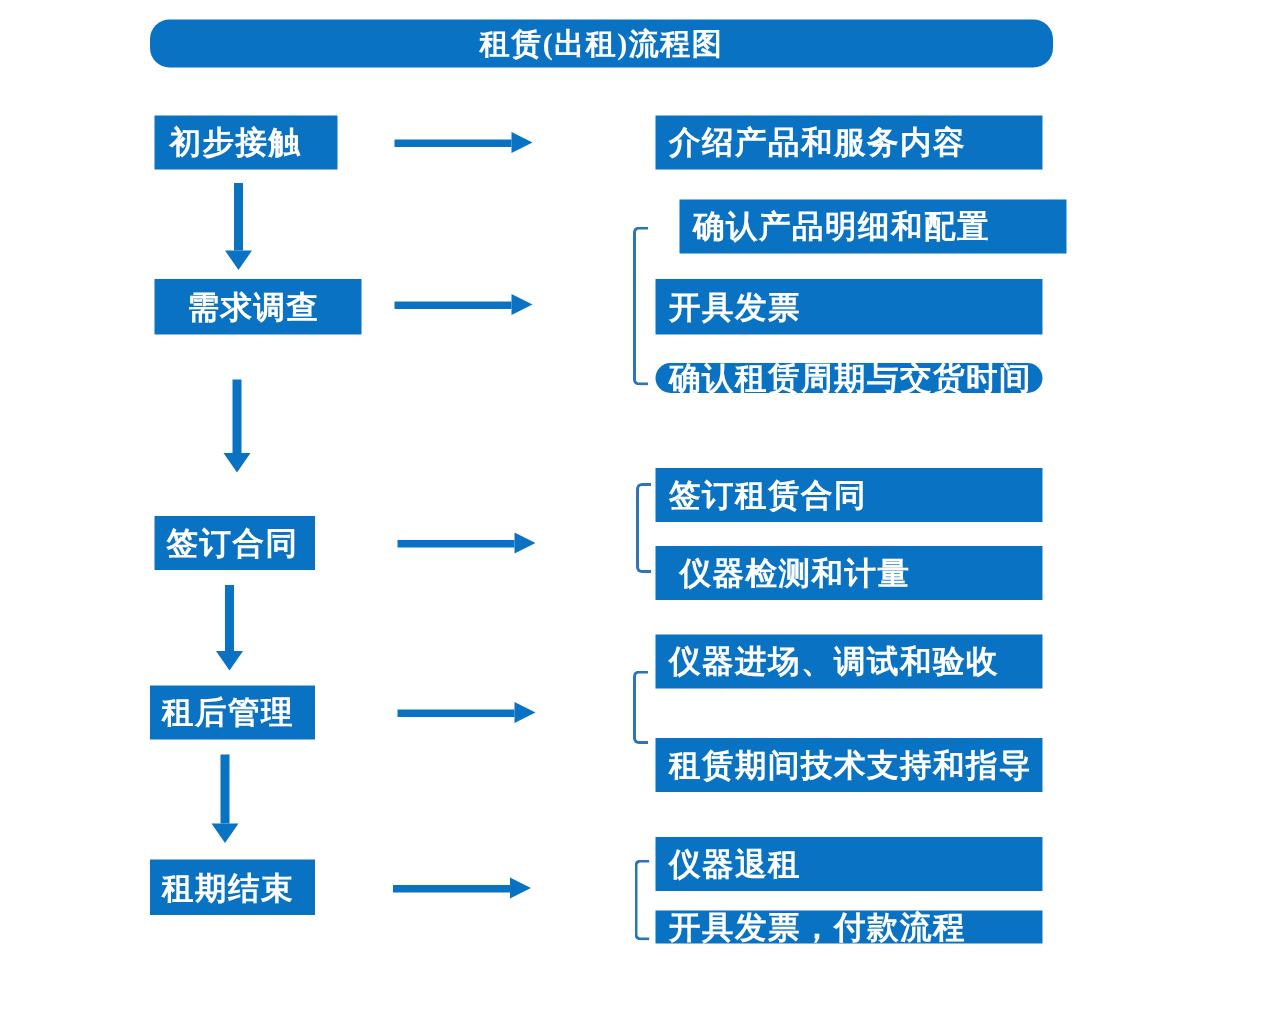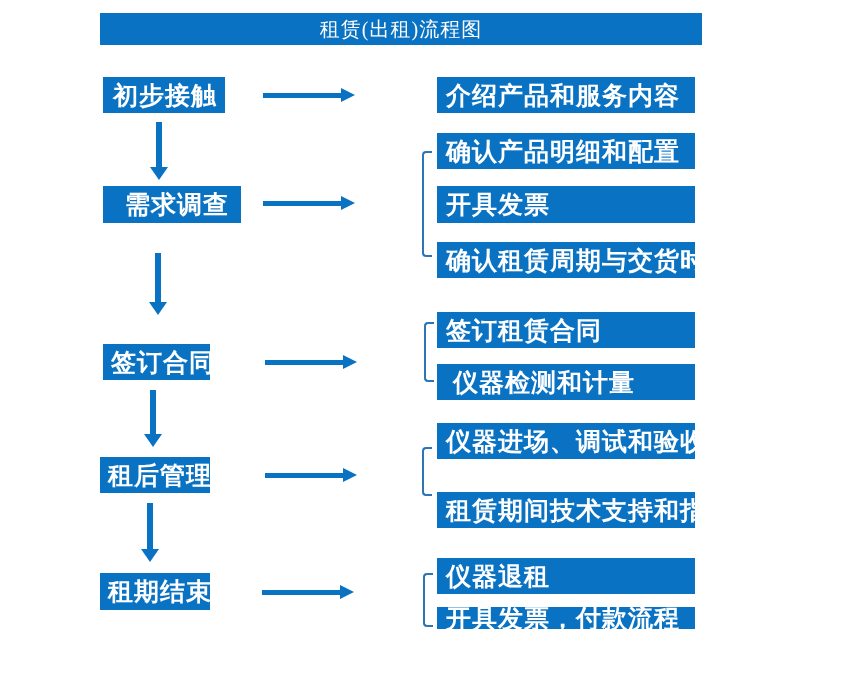--- a/index.html
+++ b/index.html
@@ -2,41 +2,41 @@
 <html><head>
 <meta charset="utf-8">
 <style>
   html,body { margin:0; padding:0; background:#ffffff; }
   .canvas {
     position:relative; width:844px; height:688px; background:#ffffff;
     font-family:"Liberation Serif","DejaVu Serif",serif; overflow:hidden;
   }
   .box {
     position:absolute; background:#0a72c2; color:#ffffff;
-    font-weight:bold; font-size:25px; letter-spacing:1px;
+    font-weight:bold; font-size:21px; letter-spacing:1px;
     display:flex; align-items:center; box-sizing:border-box;
     white-space:nowrap;
   }
   .titlebar {
     position:absolute; left:100px; top:13px; width:602px; height:32px;
-    background:#0a72c2; color:#ffffff; font-weight:normal; font-size:20px;
-    letter-spacing:1px; display:flex; align-items:center; justify-content:center;
+    background:#0a72c2; color:#ffffff; font-weight:bold; font-size:20px;
+    letter-spacing:1px; display:flex; align-items:center; justify-content:center;border-radius:13px;
   }
   
   .l1 { left:103px; top:77px;  width:122px; height:36px; padding-left:10px; }
   .l2 { left:103px; top:186px; width:138px; height:37px; padding-left:22px; }
   .l3 { left:103px; top:344px; width:107px; height:36px; padding-left:8px; }
   .l4 { left:100px; top:457px; width:110px; height:36px; padding-left:8px; }
   .l5 { left:100px; top:573px; width:110px; height:37px; padding-left:8px; }
   
   .rbox { left:437px; width:258px; padding-left:9px; }
   .r1  { top:77px;  height:36px; }
-  .r2a { top:133px; height:36px; }
+  .r2a { top:133px; height:36px;margin-left:16px; }
   .r2b { top:186px; height:37px; }
-  .r2c { top:242px; height:36px; }
+  .r2c { top:242px; height:20px;border-radius:16px; }
   .r3a { top:312px; height:36px; }
   .r3b { top:364px; height:36px;padding-left:16px; }
   .r4a { top:423px; height:36px; }
   .r4b { top:492px; height:36px; }
   .r5a { top:558px; height:36px; }
   .r5b { top:607px; height:22px; }
   
   .harrow { position:absolute; width:92px; height:14px; }
   .harrow .shaft { position:absolute; left:0; top:5px; width:78px; height:5px; background:#0a72c2; }
   .harrow .head { position:absolute; left:78px; top:0; width:0; height:0;

